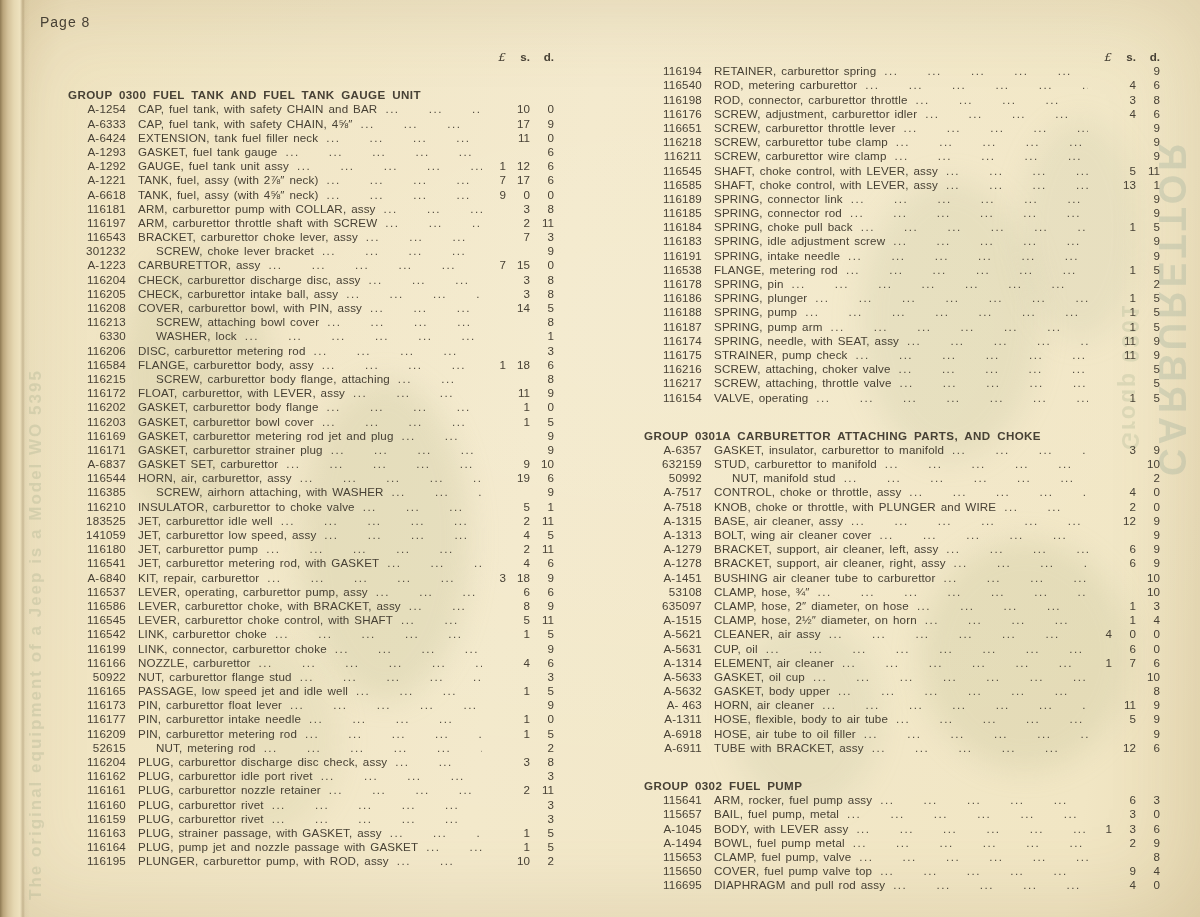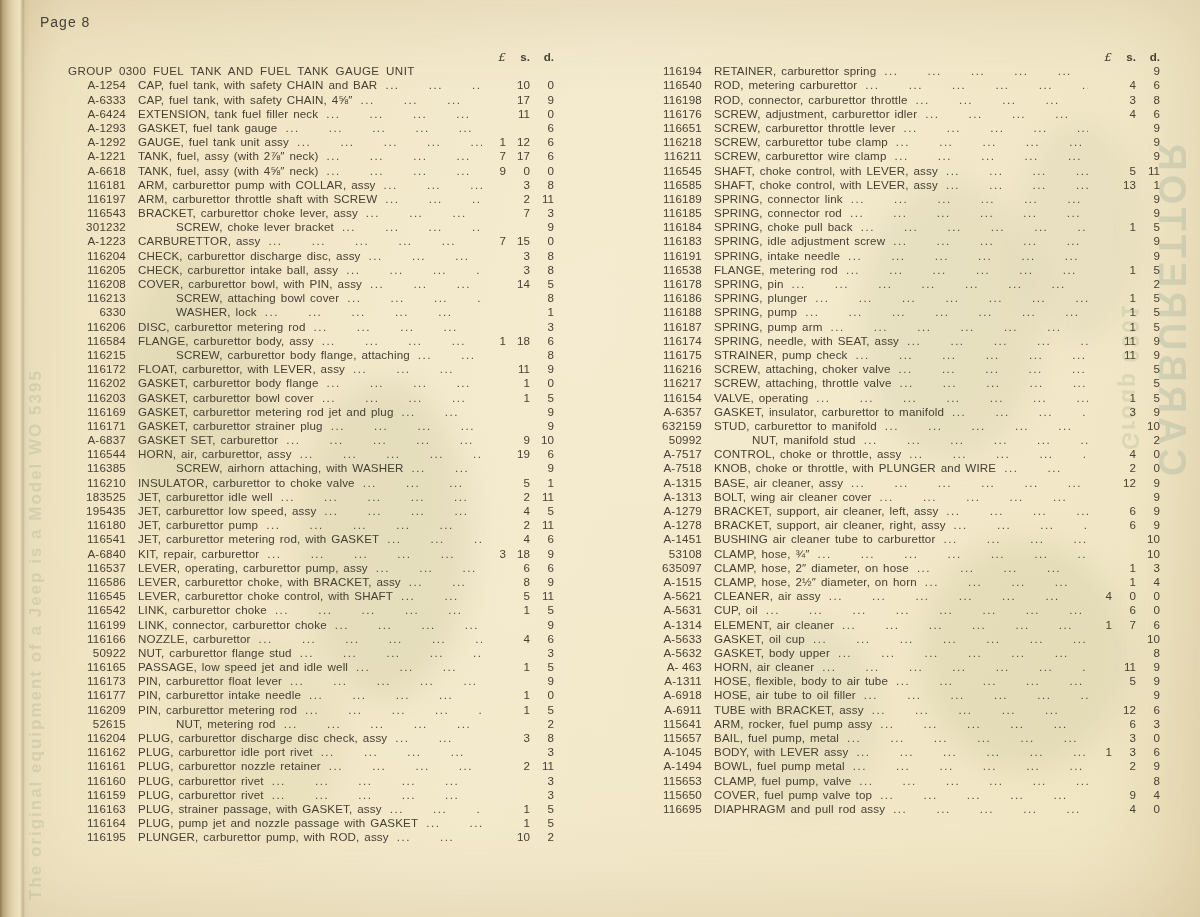--- a/index.html
+++ b/index.html
@@ -51,24 +51,24 @@
 
   .col{position:absolute;top:50px;z-index:2;font-size:11.6px;line-height:14.2px;}
   .col-0{left:68px;width:486px;}
   .col-1{left:644px;width:516px;}
 
   .row{display:flex;align-items:baseline;height:14.2px;white-space:nowrap;}
   .cur-row{font-weight:bold;}
   .cur-row .spacer{flex:1 1 auto;}
   .cur-row .price{font-weight:bold;}
   .cur-row .L{font-family:"DejaVu Serif","Liberation Serif",serif;font-style:italic;font-weight:normal;}
-  .group-row{font-weight:normal;letter-spacing:0.4px;word-spacing:3px;overflow:hidden;}
+  .group-row{font-weight:bold;letter-spacing:0.4px;word-spacing:3px;overflow:hidden;margin-top:24px;}
   .num{flex:none;width:58px;text-align:right;letter-spacing:0.2px;}
   .desc{flex:none;margin-left:12px;letter-spacing:0.15px;word-spacing:1.5px;}
-  .desc.indent{margin-left:50px;}
+  .desc.indent{margin-left:30px;}
   .leader{flex:1 1 0;min-width:0;overflow:hidden;margin:0 6px 0 8px;
     letter-spacing:1.5px;color:#4e483c;}
   .price{flex:none;text-align:right;}
   .price.L{width:18px;}
   .price.S{width:24px;}
   .price.D{width:24px;}
 </style>
 </head>
 <body>
 
@@ -331,21 +331,21 @@
       </div>
       <div class="row part-row">
         <span class="num">183525</span>
         <span class="desc">JET, carburettor idle well</span>
         <span class="leader">...    ...    ...    ...    ...    ...    ...    ...    ...    ...    ...    ...    ...    ...</span>
         <span class="price L"></span>
         <span class="price S">2</span>
         <span class="price D">11</span>
       </div>
       <div class="row part-row">
-        <span class="num">195435</span>
+        <span class="num">141059</span>
         <span class="desc">JET, carburettor low speed, assy</span>
         <span class="leader">...    ...    ...    ...    ...    ...    ...    ...    ...    ...    ...    ...    ...    ...</span>
         <span class="price L"></span>
         <span class="price S">4</span>
         <span class="price D">5</span>
       </div>
       <div class="row part-row">
         <span class="num">116180</span>
         <span class="desc">JET, carburettor pump</span>
         <span class="leader">...    ...    ...    ...    ...    ...    ...    ...    ...    ...    ...    ...    ...    ...</span>
@@ -722,20 +722,21 @@
         <span class="price D">5</span>
       </div>
       <div class="row part-row">
         <span class="num">116154</span>
         <span class="desc">VALVE, operating</span>
         <span class="leader">...    ...    ...    ...    ...    ...    ...    ...    ...    ...    ...    ...    ...    ...</span>
         <span class="price L"></span>
         <span class="price S">1</span>
         <span class="price D">5</span>
       </div>
+      <div class="row group-row">GROUP 0301A CARBURETTOR ATTACHING PARTS, AND CHOKE</div>
       <div class="row part-row">
         <span class="num">A-6357</span>
         <span class="desc">GASKET, insulator, carburettor to manifold</span>
         <span class="leader">...    ...    ...    ...    ...    ...    ...    ...    ...    ...    ...    ...    ...    ...</span>
         <span class="price L"></span>
         <span class="price S">3</span>
         <span class="price D">9</span>
       </div>
       <div class="row part-row">
         <span class="num">632159</span>
@@ -898,20 +899,21 @@
         <span class="price D">9</span>
       </div>
       <div class="row part-row">
         <span class="num">A-6911</span>
         <span class="desc">TUBE with BRACKET, assy</span>
         <span class="leader">...    ...    ...    ...    ...    ...    ...    ...    ...    ...    ...    ...    ...    ...</span>
         <span class="price L"></span>
         <span class="price S">12</span>
         <span class="price D">6</span>
       </div>
+      <div class="row group-row">GROUP 0302 FUEL PUMP</div>
       <div class="row part-row">
         <span class="num">115641</span>
         <span class="desc">ARM, rocker, fuel pump assy</span>
         <span class="leader">...    ...    ...    ...    ...    ...    ...    ...    ...    ...    ...    ...    ...    ...</span>
         <span class="price L"></span>
         <span class="price S">6</span>
         <span class="price D">3</span>
       </div>
       <div class="row part-row">
         <span class="num">115657</span>

